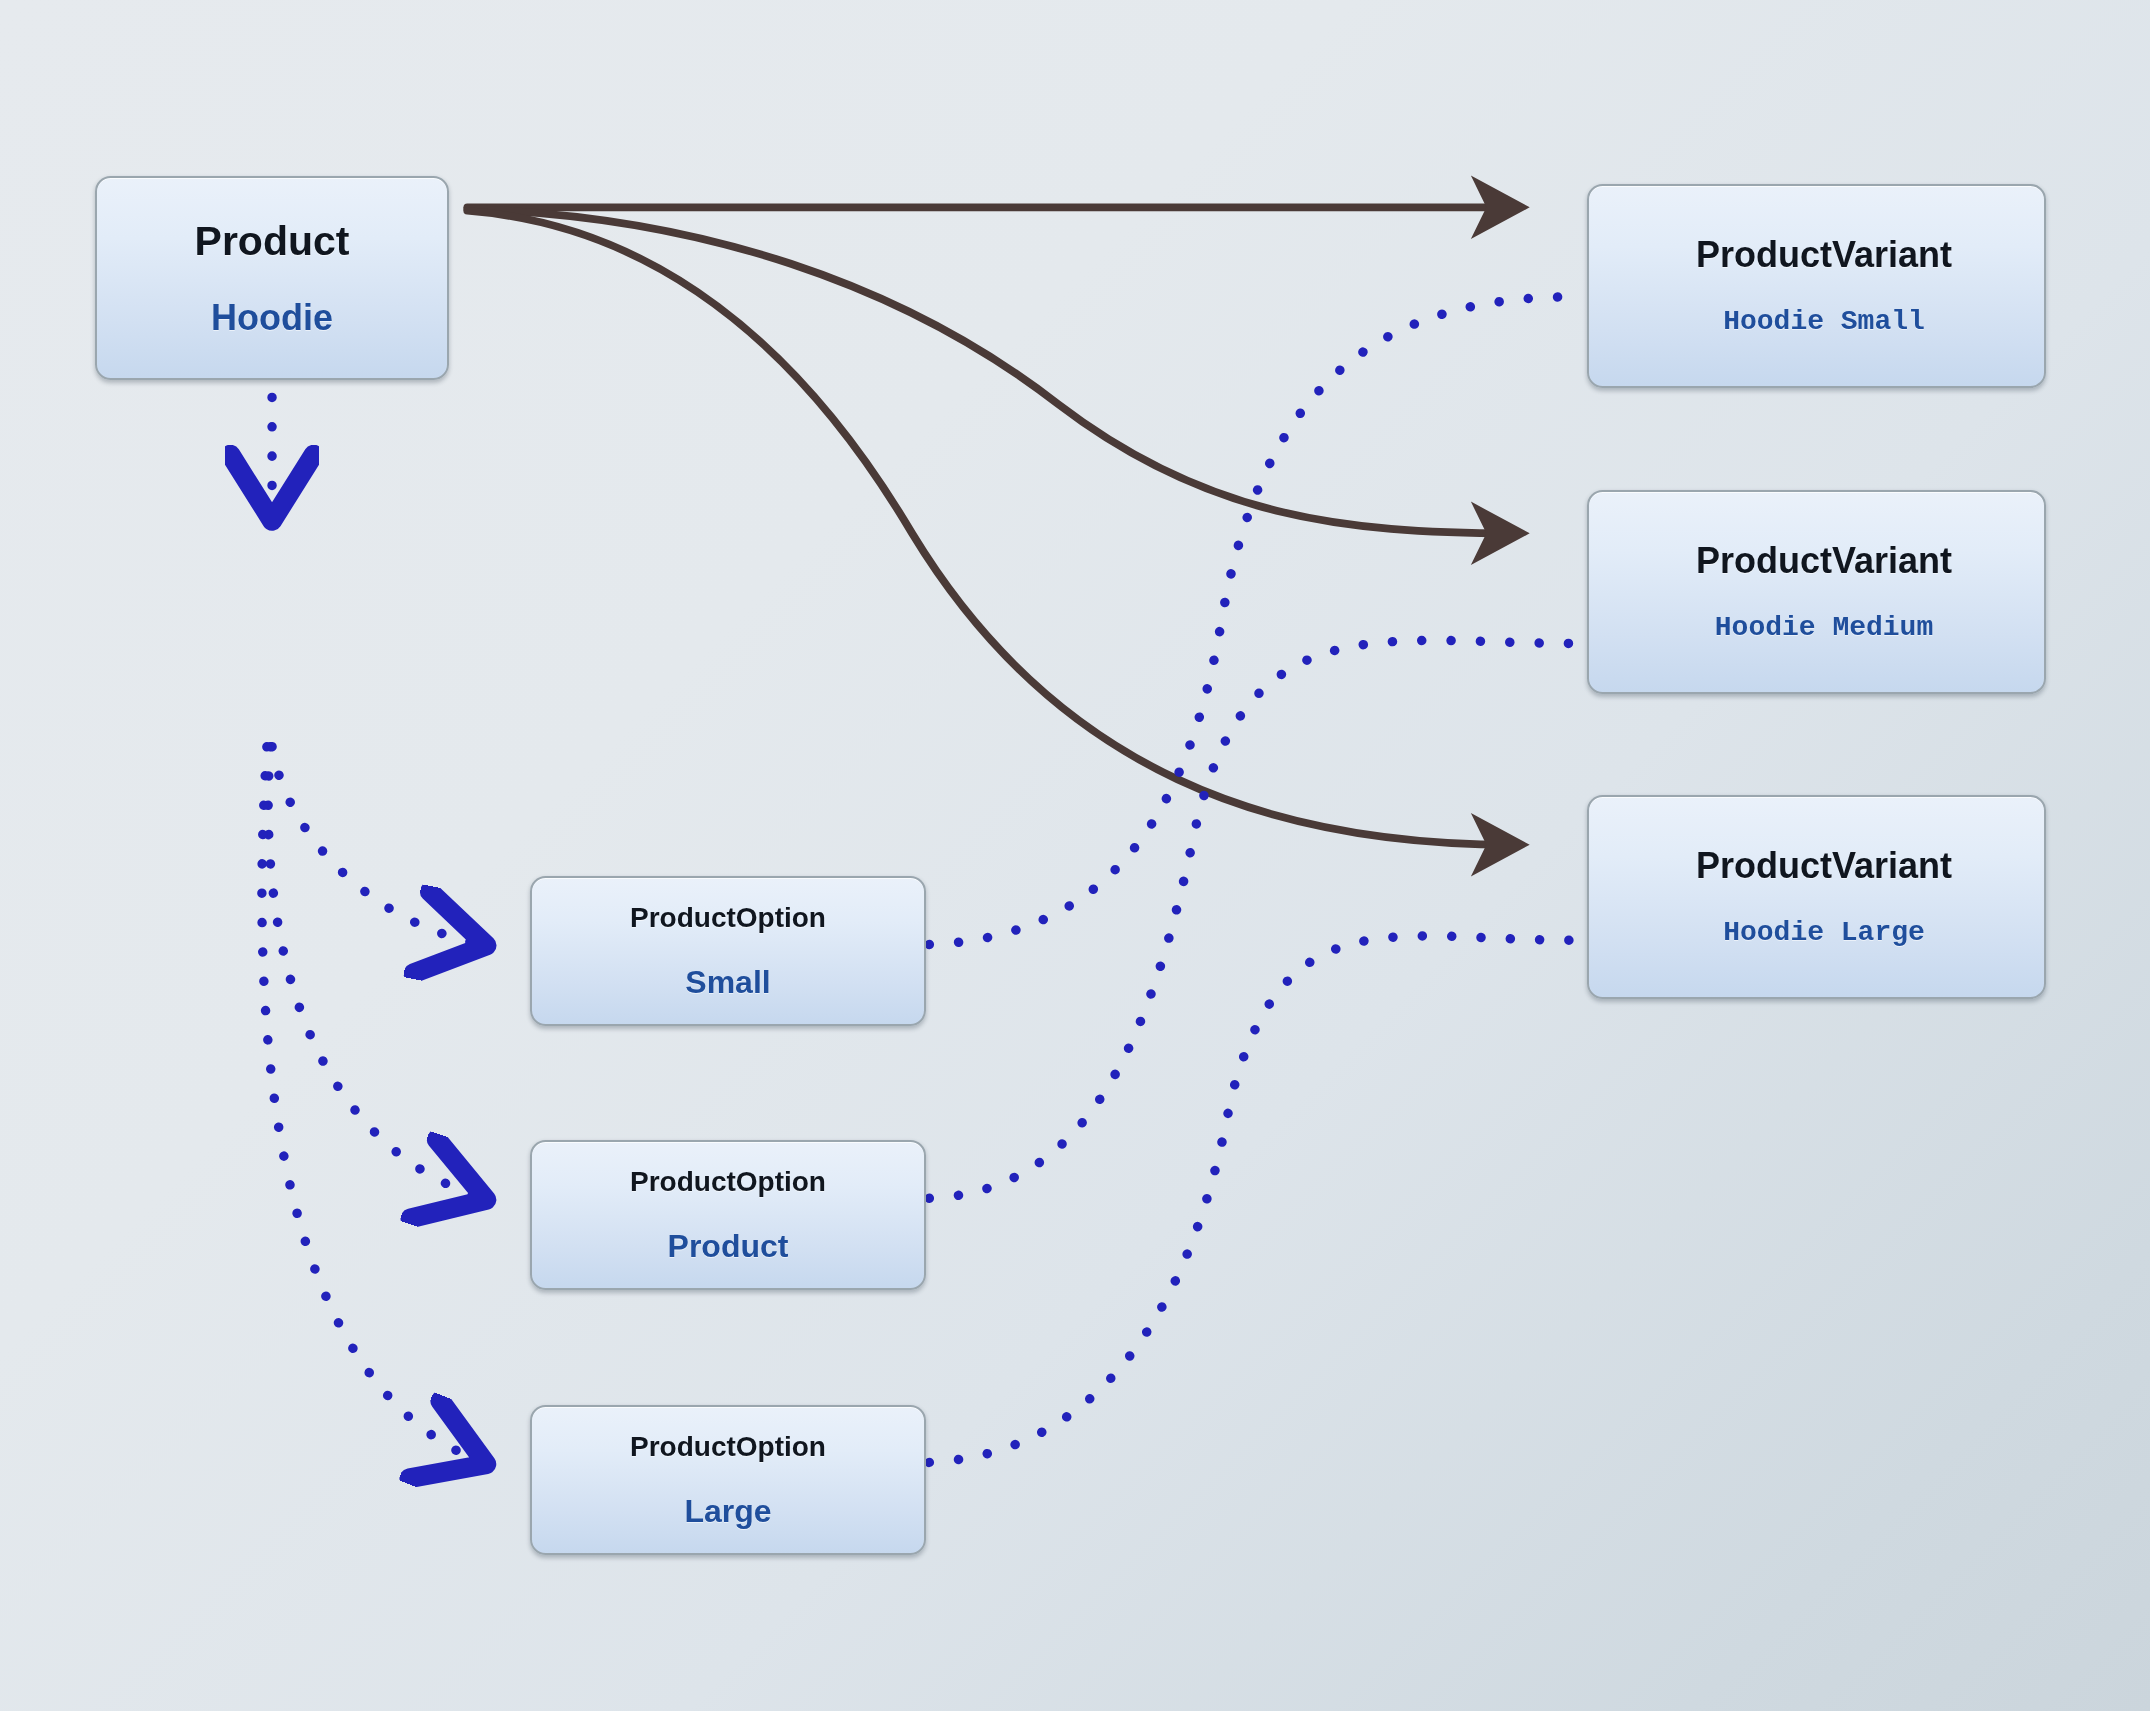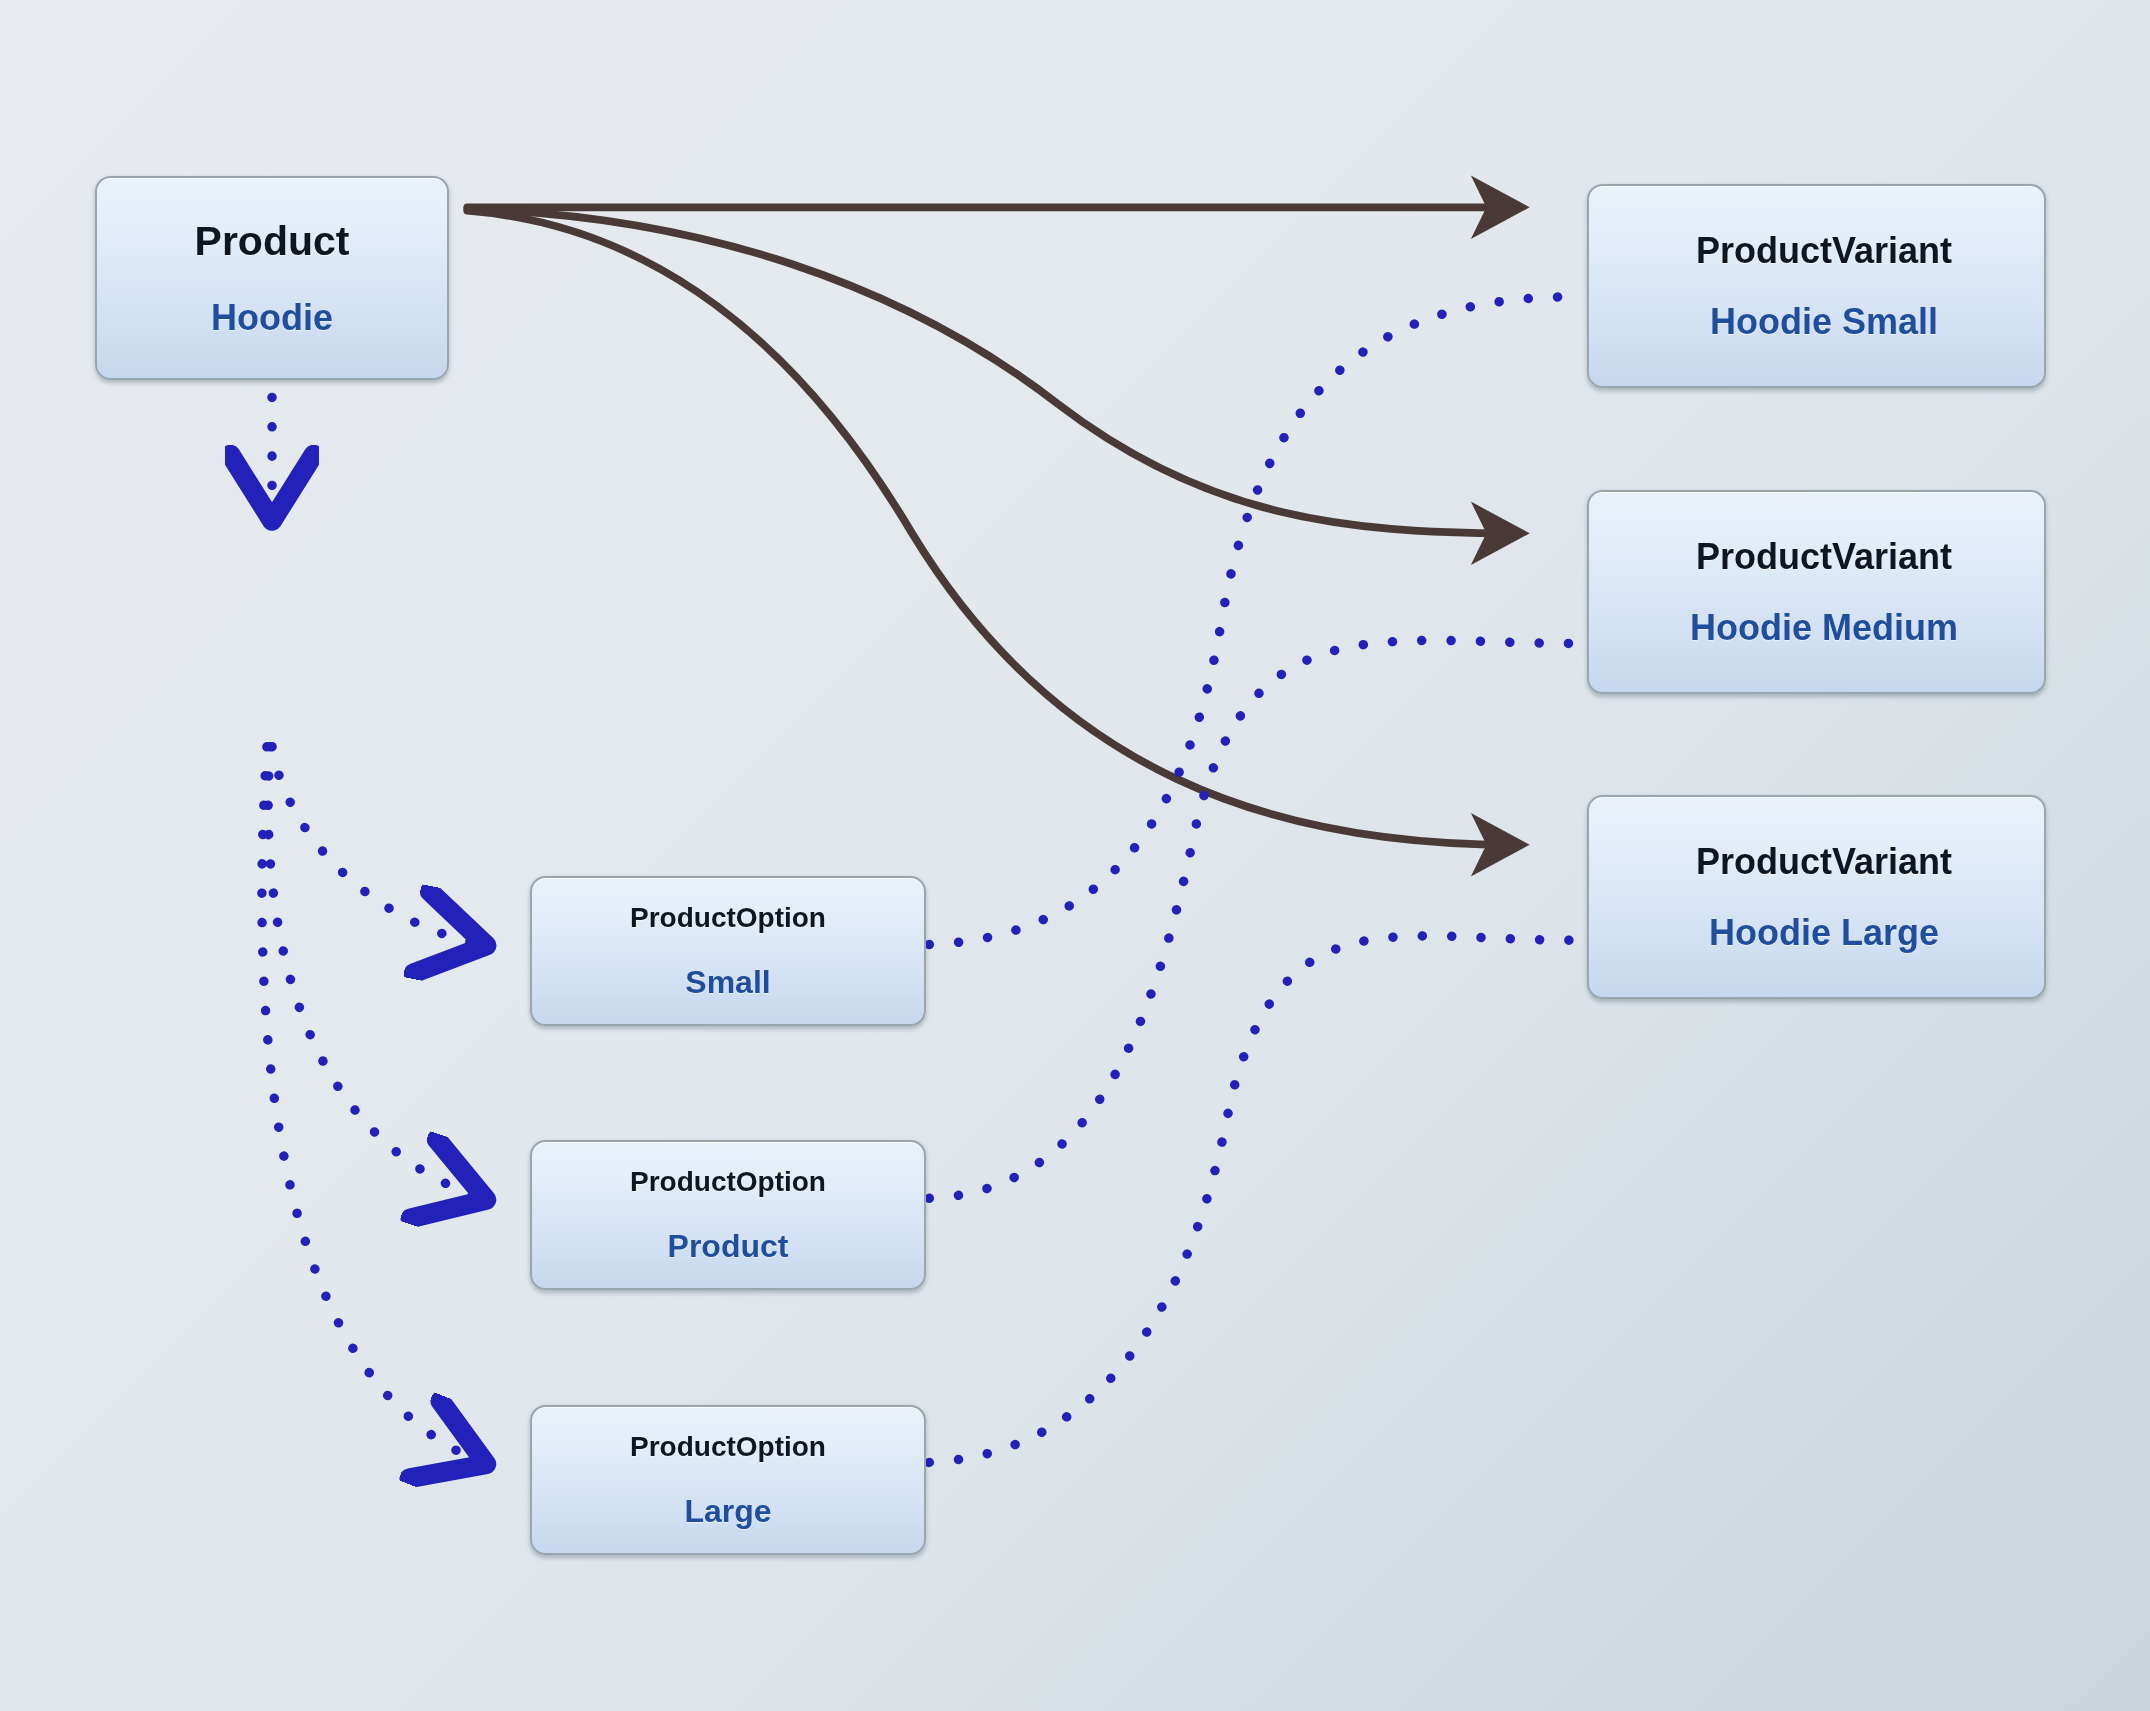--- a/index.html
+++ b/index.html
@@ -48,21 +48,21 @@
   .opt{width:396px;height:150px;left:530px;}
   .opt .n-type{font-size:28px;margin-bottom:34px;}
   .opt .n-label{font-size:32px;}
   #node-opt-0{top:876px;}
   #node-opt-1{top:1140px;}
   #node-opt-2{top:1405px;}
 
   
   .var{width:459px;height:204px;left:1587px;padding-left:15px;}
   .var .n-type{font-size:36px;margin-bottom:33px;}
-  .var .n-label{font-size:36px;}
+  .var .n-label{font-size:28px;font-family:Liberation Mono, monospace;}
   #node-var-0{top:184px;}
   #node-var-1{top:490px;}
   #node-var-2{top:795px;}
 </style>
 </head>
 <body>
 
 <div id="stage">
 
   <svg id="wires" viewBox="0 0 2500 1989" xmlns="http://www.w3.org/2000/svg">

